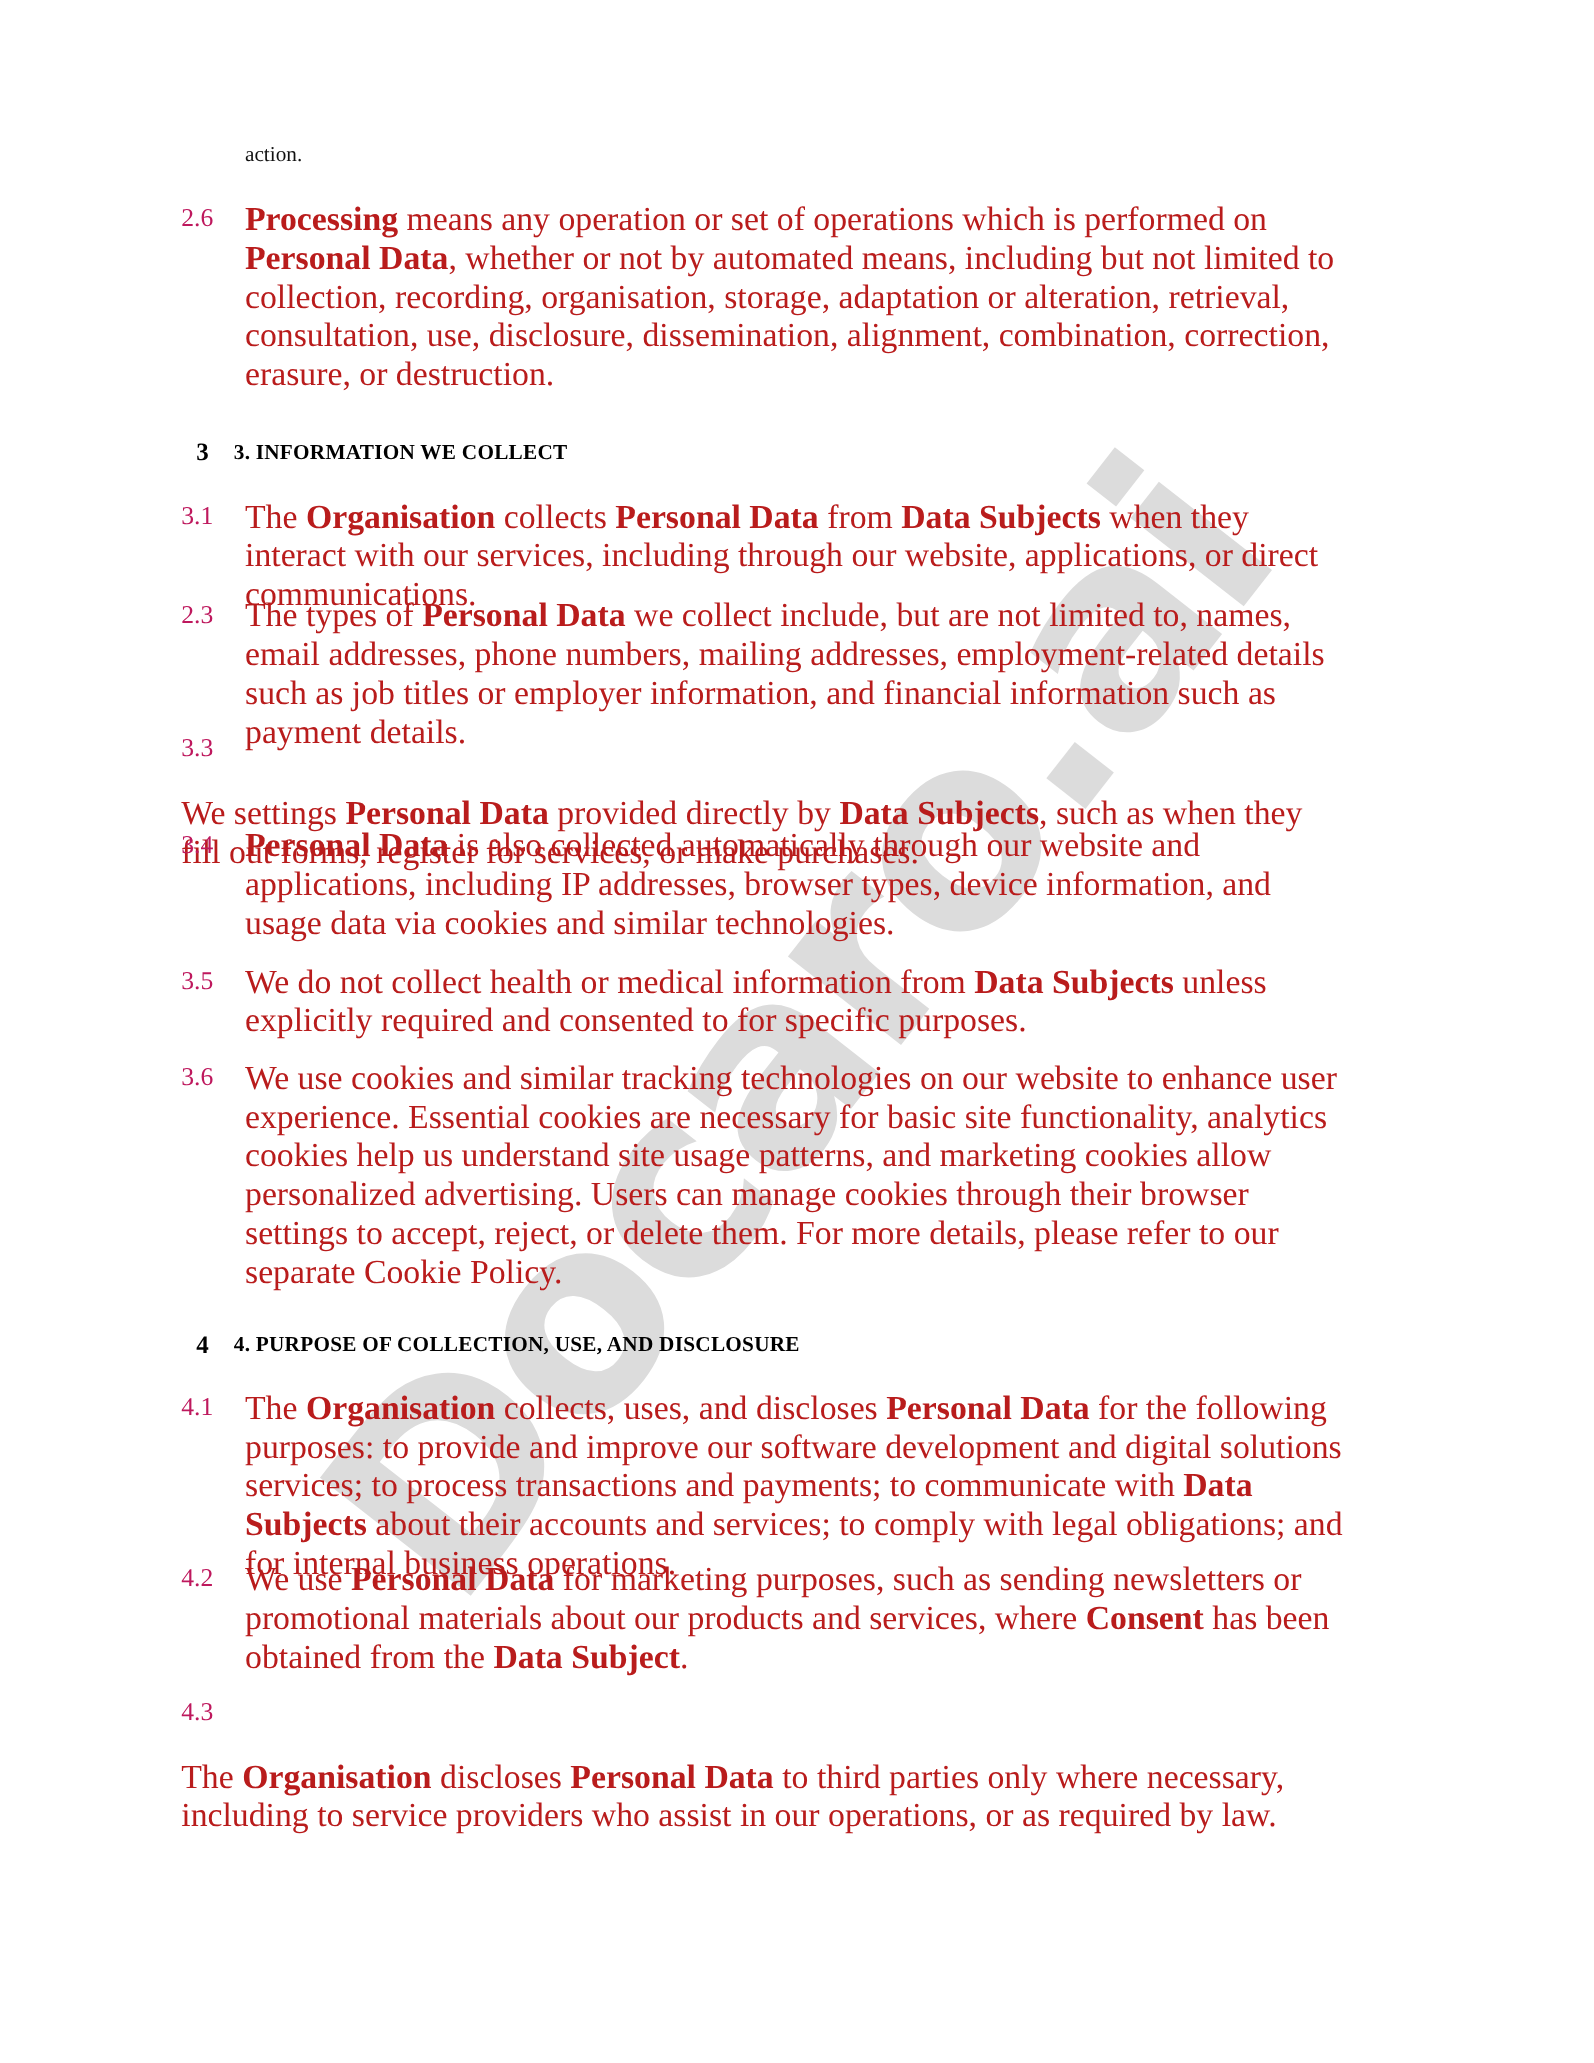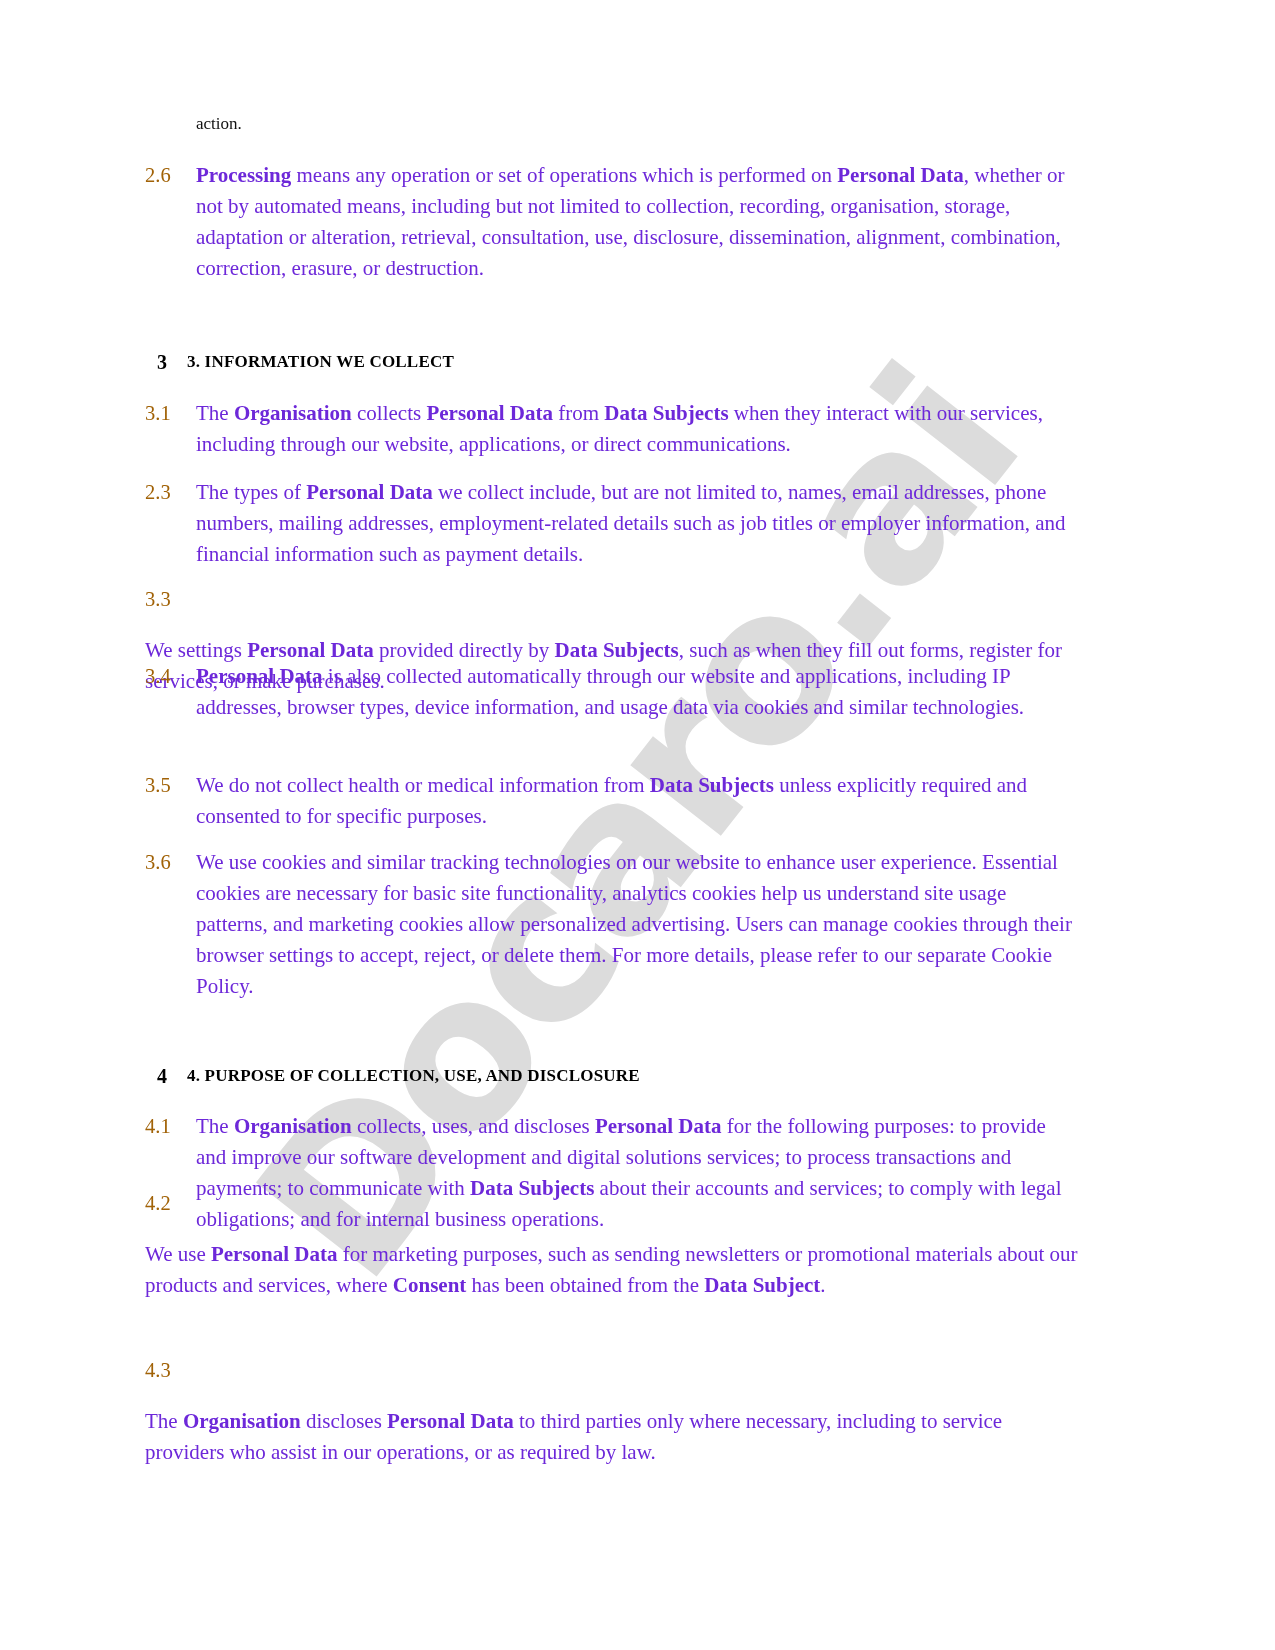--- a/index.html
+++ b/index.html
@@ -70,27 +70,27 @@
     left: 145px;
     width: 935px;
     display: flex;
     align-items: flex-start;
   }
   .clause-num {
     width: 51px;
     flex: 0 0 51px;
     font-size: 20.5px;
     line-height: 31px;
-    color: #a16207;
+    color: #be185d;
   }
   .clause-body {
     flex: 1 1 auto;
-    font-size: 21px;
+    font-size: 27px;
     line-height: 31px;
-    color: #6d28d9;
+    color: #b91c1c;
     text-align: left;
   }
   .clause-body b { font-weight: 700; }
 
   .heading {
     position: absolute;
     left: 157px;
     width: 920px;
     display: flex;
     align-items: flex-start;
@@ -156,21 +156,21 @@
           <div class="clause-body"><span>We use cookies and similar tracking technologies on our website to enhance user experience. Essential cookies are necessary for basic site functionality, analytics cookies help us understand site usage patterns, and marketing cookies allow personalized advertising. Users can manage cookies through their browser settings to accept, reject, or delete them. For more details, please refer to our separate Cookie Policy.</span></div>
         </div>
         <div class="heading" style="top: 1062px;">
           <div class="heading-num">4</div>
           <div class="heading-title">4. PURPOSE OF COLLECTION, USE, AND DISCLOSURE</div>
         </div>
         <div class="clause" style="top: 1111px;">
           <div class="clause-num">4.1</div>
           <div class="clause-body"><span>The </span><b>Organisation</b><span> collects, uses, and discloses </span><b>Personal Data</b><span> for the following purposes: to provide and improve our software development and digital solutions services; to process transactions and payments; to communicate with </span><b>Data Subjects</b><span> about their accounts and services; to comply with legal obligations; and for internal business operations.</span></div>
         </div>
-        <div class="clause" style="top: 1188px; flex-direction: column;">
+        <div class="clause" style="top: 1248px;">
           <div class="clause-num">4.2</div>
           <div class="clause-body"><span>We use </span><b>Personal Data</b><span> for marketing purposes, such as sending newsletters or promotional materials about our products and services, where </span><b>Consent</b><span> has been obtained from the </span><b>Data Subject</b><span>.</span></div>
         </div>
         <div class="clause" style="top: 1355px; flex-direction: column;">
           <div class="clause-num">4.3</div>
           <div class="clause-body"><span>The </span><b>Organisation</b><span> discloses </span><b>Personal Data</b><span> to third parties only where necessary, including to service providers who assist in our operations, or as required by law.</span></div>
         </div>
       </div>
   </div>
 

